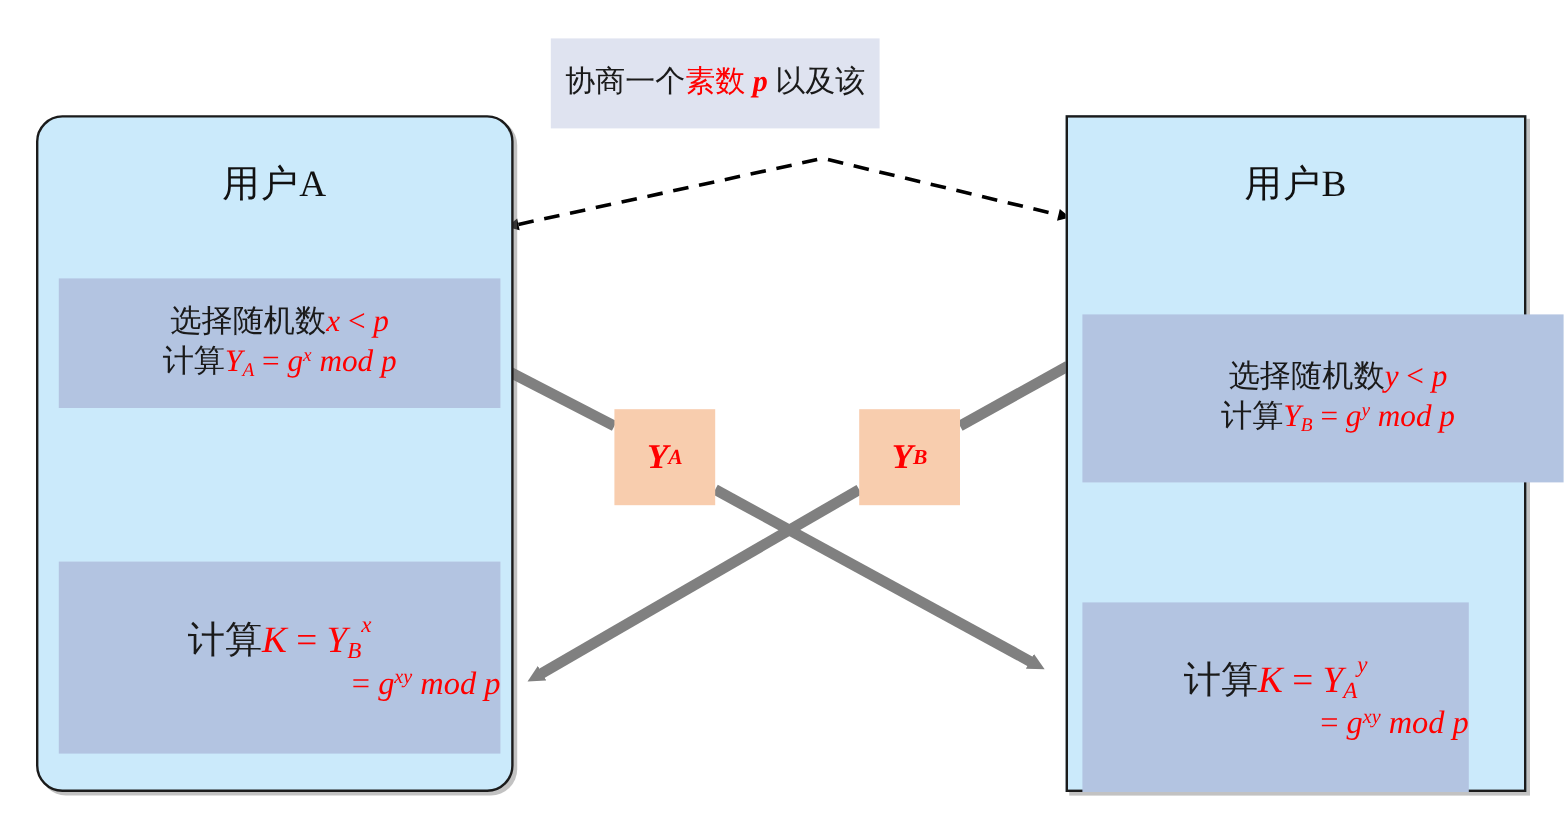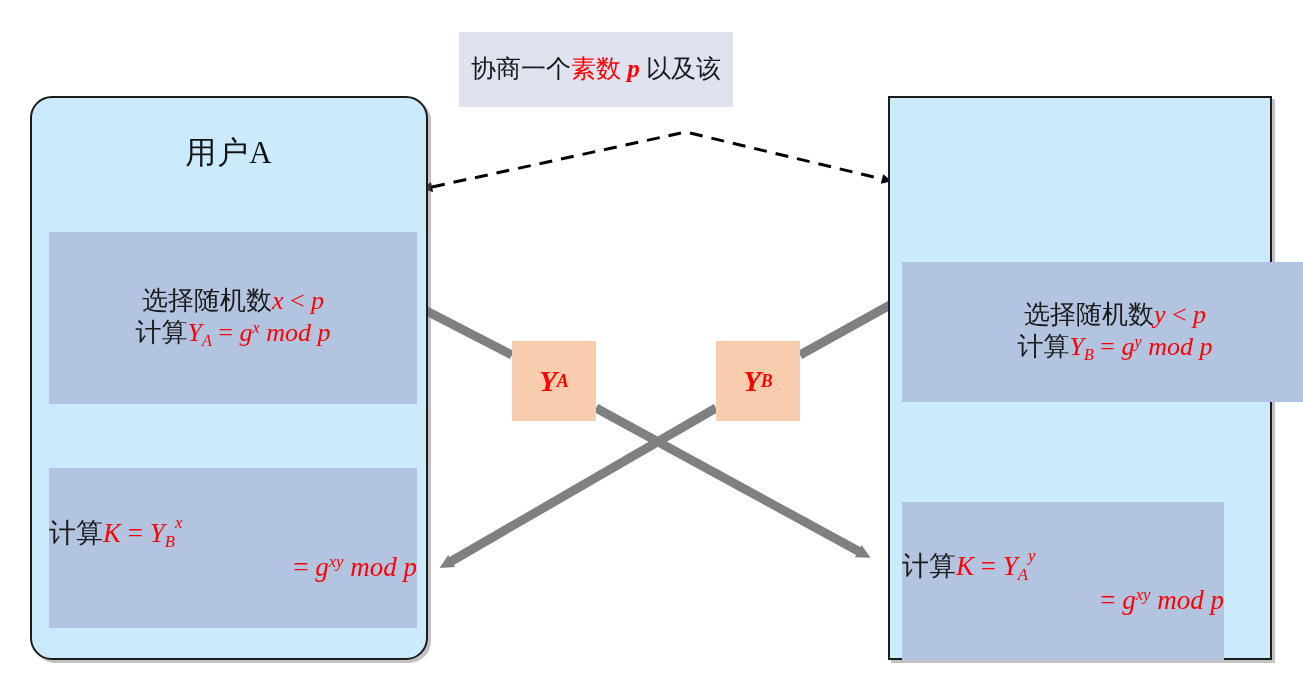--- a/index.html
+++ b/index.html
@@ -37,39 +37,39 @@
   
   .step{
     position:absolute;
     background:#b3c4e1;
     box-sizing:border-box;
     display:flex;
     flex-direction:column;
     justify-content:center;
     color:#1a1a1a;
   }
-  #step-a1{left:17px;top:134px;width:368px;height:172px;}
+  #step-a1{left:17px;top:134px;width:368px;height:108px;}
   #step-a2{left:17px;top:370px;width:368px;height:160px;}
   #step-b1{left:12px;top:164px;width:426px;height:140px;}
   #step-b2{left:12px;top:404px;width:322px;height:158px;}
 
   .line{
     font-size:26px;
     line-height:1.25;
     white-space:nowrap;
     text-align:center;
   }
 
   .red{color:#ff0000;}
   .mi{font-style:italic;}
   sub{font-size:.62em;vertical-align:-0.28em;font-style:italic;}
   sup{font-size:.62em;vertical-align:0.52em;font-style:italic;}
 
   
-  .keybox .l1{font-size:27px;white-space:nowrap;}
+  .keybox .l1{text-align:center;font-size:31px;white-space:nowrap;}
   .keybox .l2{text-align:right;font-size:27px;white-space:nowrap;padding-left:86px;}
 
   
   #callout{
     position:absolute;left:459px;top:32px;width:274px;height:75px;
     background:#dfe3f0;
     display:flex;flex-direction:column;justify-content:center;align-items:center;
     font-size:25px;line-height:1.3;color:#1a1a1a;
     text-align:center;white-space:nowrap;
   }
@@ -143,20 +143,21 @@
       <div class="l1">
         <span>计算</span><span class="red mi">K</span><span class="red"> = </span><span class="red mi">Y</span><sub class="red">B</sub><sup class="red" style="vertical-align:0.85em;">x</sup>
       </div>
       <div class="l2">
         <span class="red">= </span><span class="red mi">g</span><sup class="red">xy</sup><span class="red mi"> mod p</span>
       </div>
     </div>
   </div>
 
   <div id="party-b" class="party">
+    <div class="party-title">用户B</div>
 
     <div id="step-b1" class="step">
       <div class="line">
         <span>选择随机数</span><span class="red mi">y</span><span class="red"> &lt; </span><span class="red mi">p</span>
       </div>
       <div class="line">
         <span>计算</span><span class="red mi">Y</span><sub class="red">B</sub><span class="red"> =  </span><span class="red mi">g</span><sup class="red">y</sup><span class="red mi"> mod p</span>
       </div>
     </div>
 

